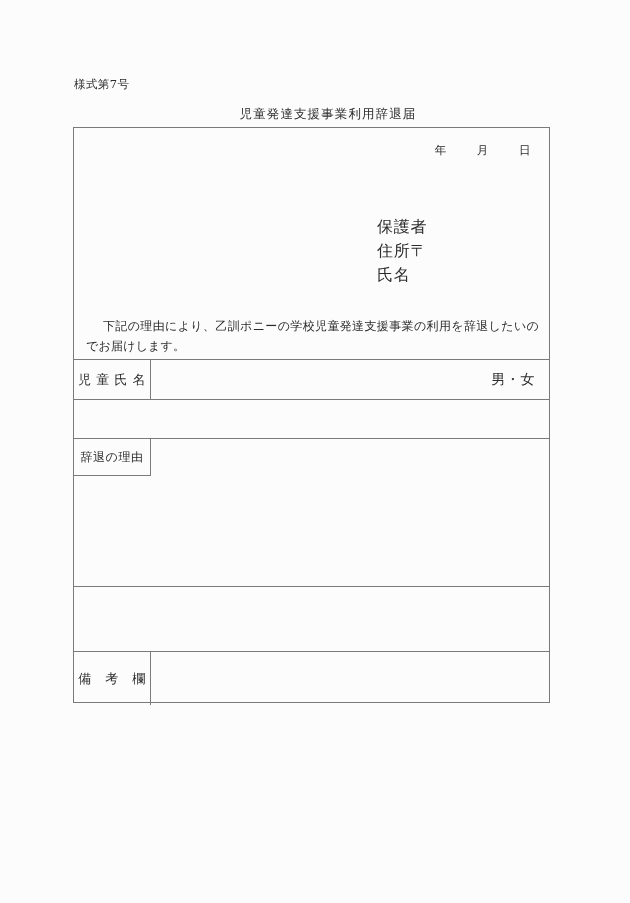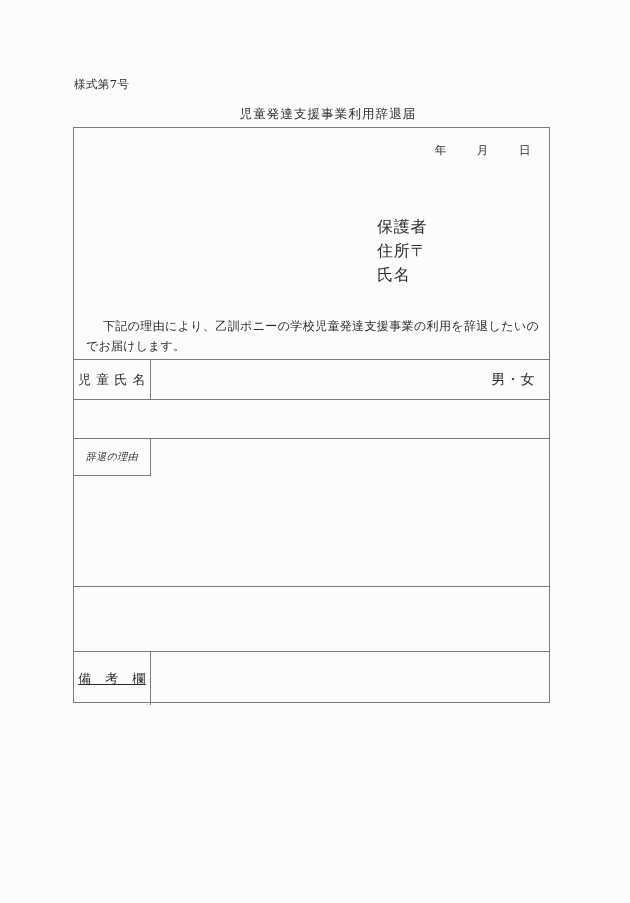--- a/index.html
+++ b/index.html
@@ -151,43 +151,42 @@
     position: absolute;
     left: 0;
     top: 0;
     width: 77px;
     height: 37px;
     border-right: 1px solid #7a7a7a;
     border-bottom: 1px solid #7a7a7a;
     display: flex;
     align-items: center;
     justify-content: center;
-    font-size: 10px;
+    font-size: 12px;
     letter-spacing: 0.5px;
     box-sizing: border-box;
-    font-style: italic;
   }
   .row-reason .reason-area {
     position: absolute;
     left: 0;
     right: 0;
     top: 0;
     bottom: 0;
   }
 
   .row-transfer { height: 65px; }
   .row-transfer .cell-value {
     align-items: flex-start;
     padding-top: 7px;
     line-height: 18px;
     letter-spacing: 0.4px;
   }
   .row-transfer .transfer-lines > div:nth-child(2) { letter-spacing: 0; }
 
-  .row-remarks { height: 53px; text-decoration: underline; }
+  .row-remarks { height: 53px; }
 </style>
 </head>
 <body>
 
 <div class="page">
 
   <div class="form-code">様式第7号</div>
 
   <div class="doc-title">児童発達支援事業利用辞退届</div>
 

